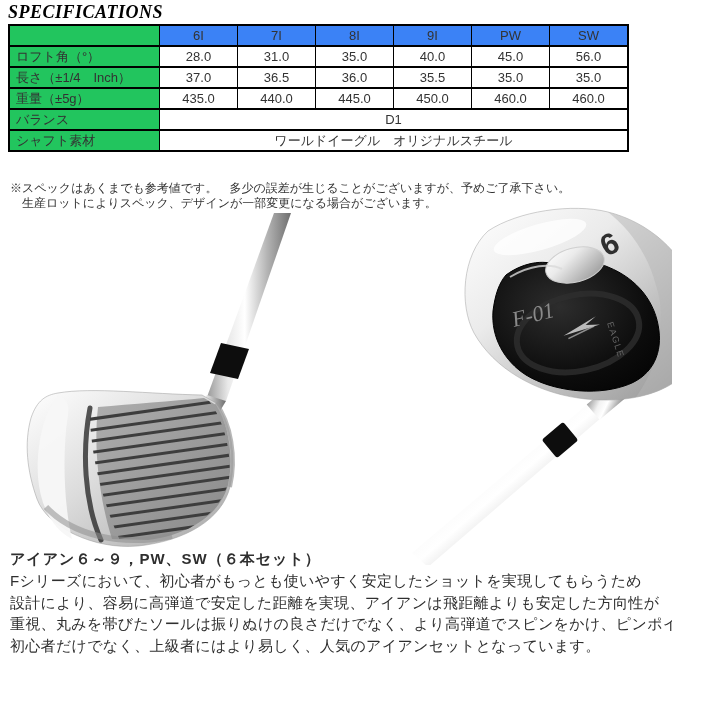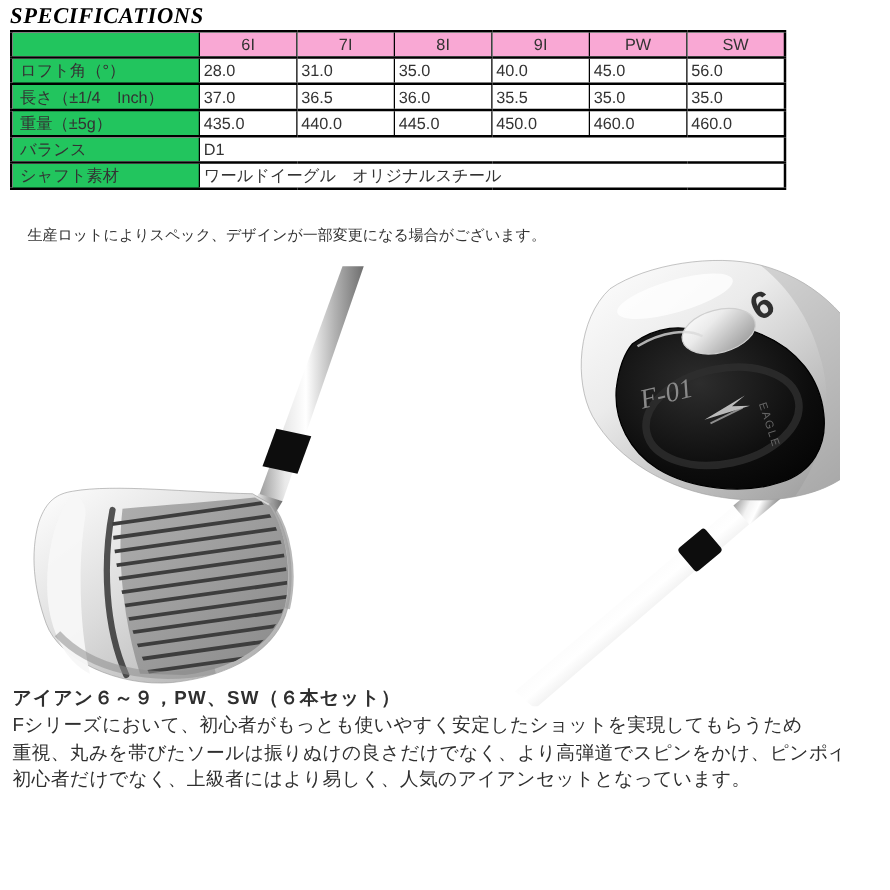--- a/index.html
+++ b/index.html
@@ -6,22 +6,22 @@
   #screen{position:relative;width:672px;height:712px;background:#ffffff;overflow:hidden;
           font-family:"Liberation Sans",sans-serif;}
   .page-title{position:absolute;left:8px;top:2px;font-family:"Liberation Serif",serif;
           font-style:italic;font-weight:bold;font-size:18px;color:#000;letter-spacing:.5px;}
   table.spec{position:absolute;left:8px;top:24px;border-collapse:collapse;border:2px solid #000;
           table-layout:fixed;}
   table.spec th,table.spec td{border:1px solid #000;border-top-width:2px;border-bottom-width:2px;
           height:19px;font-size:13px;color:#333;font-weight:normal;padding:0 3px;white-space:nowrap;
           overflow:hidden;}
   table.spec .lbl{background:#22c55e;text-align:left;width:140px;padding-left:6px;}
-  table.spec .hdr{background:#f9a8d4;text-align:center;width:71px;}
-  table.spec .val{background:#ffffff;text-align:left;}
+  table.spec .hdr{background:#3b82f6;text-align:center;width:71px;}
+  table.spec .val{background:#ffffff;text-align:center;}
   .notes{position:absolute;left:10px;top:181px;font-size:12px;color:#333;line-height:15px;}
   .desc{position:absolute;left:10px;top:548px;width:700px;color:#2f2f2f;}
   .desc-title{font-size:15px;font-weight:bold;line-height:22px;letter-spacing:1px;}
   .desc-line{font-size:15px;font-weight:normal;line-height:21.6px;letter-spacing:.3px;}
   .photo{position:absolute;}
 </style>
 </head>
 <body>
 
 <div id="screen">
@@ -71,20 +71,21 @@
           <td class="val" colspan="6">D1</td>
         </tr>
         <tr>
           <th class="lbl">シャフト素材</th>
           <td class="val" colspan="6">ワールドイーグル　オリジナルスチール</td>
         </tr>
       </tbody>
   </table>
 
   <div class="notes">
+    <div>※スペックはあくまでも参考値です。　多少の誤差が生じることがございますが、予めご了承下さい。</div>
     <div>　生産ロットによりスペック、デザインが一部変更になる場合がございます。</div>
   </div>
 
   <svg class="photo" style="left:0;top:205px" width="410" height="350" viewBox="0 0 410 350">
     <defs>
       <linearGradient id="lgShaft" x1="0" y1="0" x2="1" y2="0">
         <stop offset="0" stop-color="#9a9a9a"></stop>
           <stop offset="0.25" stop-color="#e9e9e9"></stop>
         <stop offset="0.45" stop-color="#ffffff"></stop>
           <stop offset="0.72" stop-color="#b3b3b3"></stop>
@@ -166,18 +167,19 @@
       <line x1="-16" y1="8" x2="12" y2="2" stroke="#bdbdbd" stroke-width="1.5" opacity="0.7"></line>
     </g>
     <text transform="translate(197,118) rotate(72)" font-size="9" letter-spacing="1.5" fill="#6f6f6f" opacity="0.9">EAGLE</text>
     <text transform="translate(202,26) rotate(152)" font-size="30" font-weight="bold" fill="#2f2f2f">9</text>
   </svg>
 
   <div class="desc">
     <div class="desc-title">アイアン６～９，PW、SW（６本セット）</div>
     <div>
         <div class="desc-line">Fシリーズにおいて、初心者がもっとも使いやすく安定したショットを実現してもらうため</div>
+        <div class="desc-line">設計により、容易に高弾道で安定した距離を実現、アイアンは飛距離よりも安定した方向性が</div>
         <div class="desc-line">重視、丸みを帯びたソールは振りぬけの良さだけでなく、より高弾道でスピンをかけ、ピンポイ</div>
         <div class="desc-line">初心者だけでなく、上級者にはより易しく、人気のアイアンセットとなっています。</div>
       </div>
   </div>
 
 </div>
 
 </body></html>

